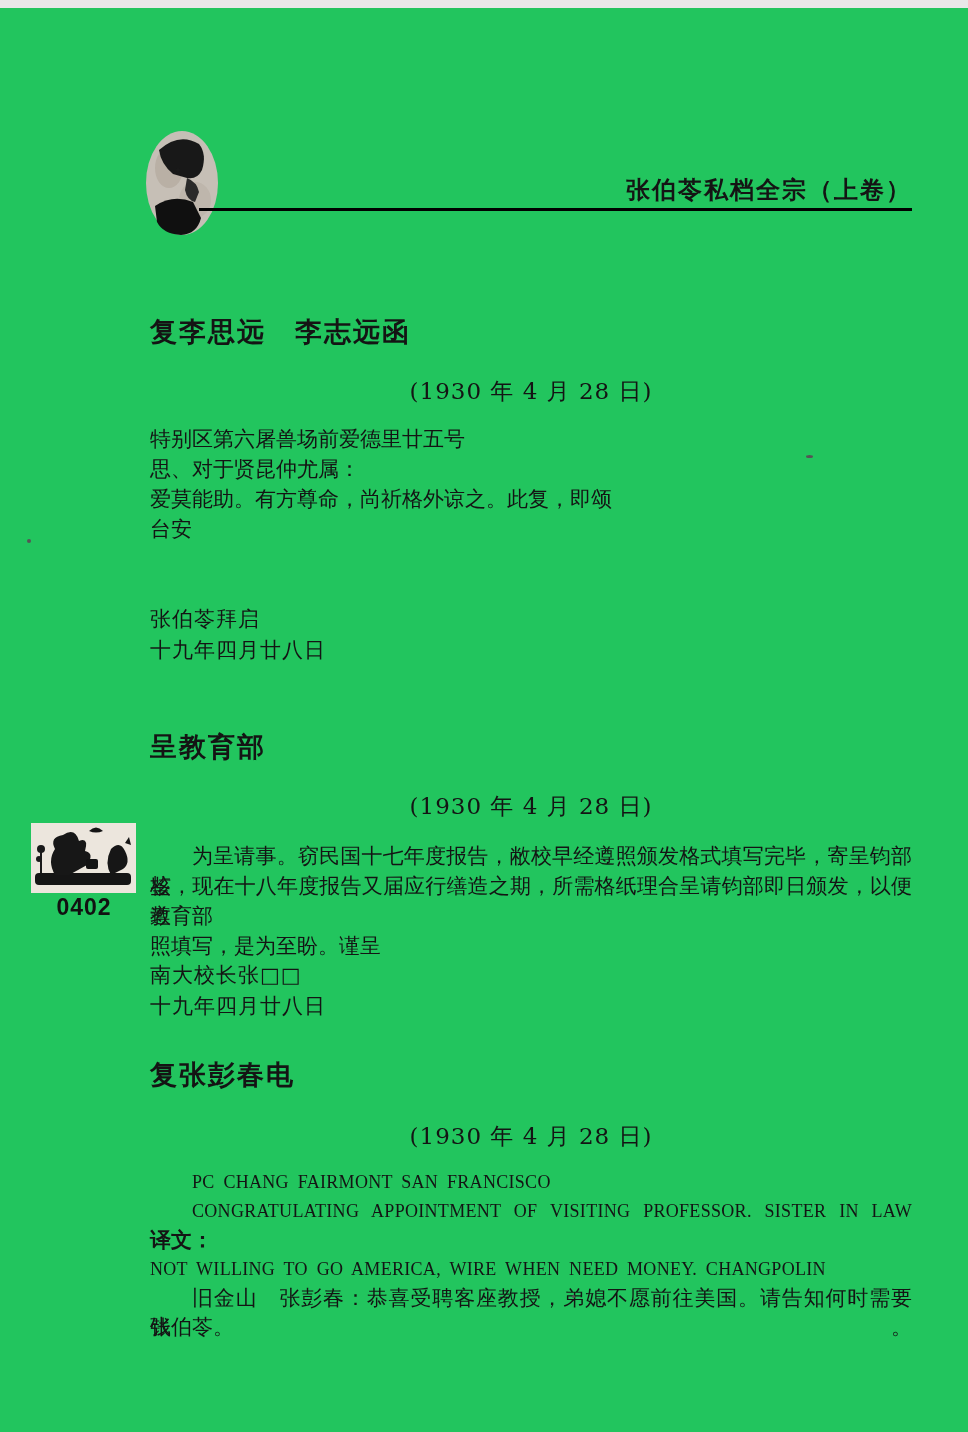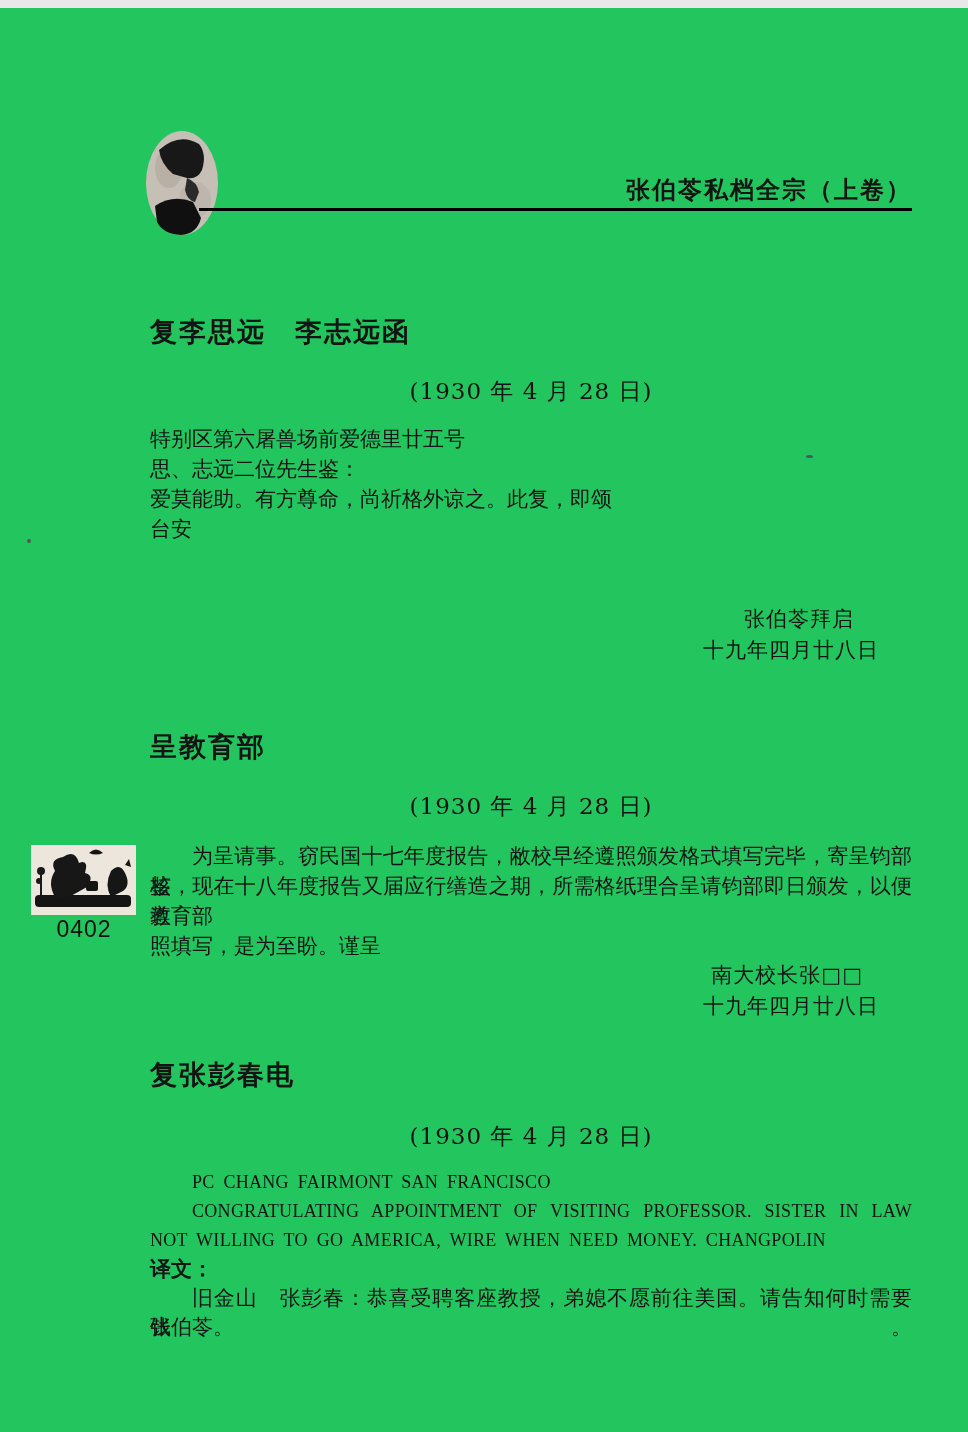--- a/index.html
+++ b/index.html
@@ -37,34 +37,34 @@
   .letter-date { text-align: center; font-size: 23px; letter-spacing: 1px; }
   .body-line {
     font-size: 21px; line-height: 30px; height: 30px;
     text-align: justify; white-space: nowrap;
   }
   .jline { white-space: normal; }
   .fill { text-align-last: justify; }
   .indent { text-indent: 42px; }
   .sig-line {
     font-size: 21px; line-height: 31px; height: 31px;
-    text-align: right; letter-spacing: 1px;
+    text-align: left; letter-spacing: 1px;
   }
   .mr58 { padding-right: 58px; }
   .mr49 { padding-right: 49px; }
   .mr33 { padding-right: 33px; }
   .en {
     font-family: "Liberation Serif", serif;
     font-size: 18px; line-height: 29px; height: 29px;
     word-spacing: 4px; letter-spacing: 0.3px;
   }
   .cn29 { line-height: 29px; height: 29px; }
   .bold-label { font-family: "DejaVu Sans", sans-serif; font-weight: bold; }
   
-  .margin-fig { position: absolute; left: 31px; top: 837px; width: 106px; text-align: center; }
+  .margin-fig { position: absolute; left: 31px; top: 815px; width: 106px; text-align: center; font-weight: bold; }
   .margin-fig svg { display: block; width: 105px; height: 70px; }
   .page-number {
     font-family: "Liberation Sans", sans-serif;
     font-size: 23px; letter-spacing: 1px; color: #111; margin-top: 1px;
   }
   
   .speck { position: absolute; background: #555; border-radius: 50%; }
 </style>
 </head>
 <body>
@@ -80,21 +80,21 @@
     <path d="M10,76 Q28,64 48,72 L56,88 Q52,104 36,105 Q18,104 12,92 Z" fill="#101010"></path>
     <circle cx="33" cy="40" r="2" fill="#1a1a1a"></circle>
   </svg>
   <div class="book-title">张伯苓私档全宗（上卷）</div>
   <div class="header-rule"></div>
 
   <div class="abs letter-title" style="top:306px">复李思远　李志远函</div>
   <div class="abs letter-date" style="top:368px">(1930 年 4 月 28 日)</div>
   <div class="abs" style="top:416px">
     <div class="body-line">特别区第六屠兽场前爱德里廿五号</div>
-    <div class="body-line">思、志远二位先生鉴：</div>
+    <div class="body-line">思、对于贤昆仲尤属：</div>
     <div class="body-line">爱莫能助。有方尊命，尚祈格外谅之。此复，即颂</div>
     <div class="body-line">台安</div>
   </div>
   <div class="abs" style="top:596px">
     <div class="sig-line mr58">张伯苓拜启</div>
     <div class="sig-line mr33">十九年四月廿八日</div>
   </div>
 
   <div class="abs letter-title" style="top:721px">呈教育部</div>
   <div class="abs letter-date" style="top:783px">(1930 年 4 月 28 日)</div>
@@ -123,22 +123,22 @@
       <path d="M94,20 l4,-6 2,8 Z" fill="#161616"></path>
     </svg>
     <div class="page-number">0402</div>
   </div>
 
   <div class="abs letter-title" style="top:1049px">复张彭春电</div>
   <div class="abs letter-date" style="top:1113px">(1930 年 4 月 28 日)</div>
   <div class="abs" style="top:1160px">
     <div class="body-line en indent">PC CHANG FAIRMONT SAN FRANCISCO</div>
     <div class="body-line en jline fill indent">CONGRATULATING APPOINTMENT OF VISITING PROFESSOR. SISTER IN LAW</div>
+    <div class="body-line cn29 bold-label">译文：</div>
     <div class="body-line en">NOT WILLING TO GO AMERICA, WIRE WHEN NEED MONEY. CHANGPOLIN</div>
-    <div class="body-line cn29 bold-label">译文：</div>
     <div class="body-line cn29 jline fill indent">旧金山　张彭春：恭喜受聘客座教授，弟媳不愿前往美国。请告知何时需要钱。</div>
     <div class="body-line cn29">张伯苓。</div>
   </div>
 
   <div class="speck" style="left:806px;top:447px;width:7px;height:3px"></div>
   <div class="speck" style="left:27px;top:531px;width:4px;height:4px"></div>
   <div class="speck" style="left:572px;top:1287px;width:3px;height:3px"></div>
 
 </div>
 

